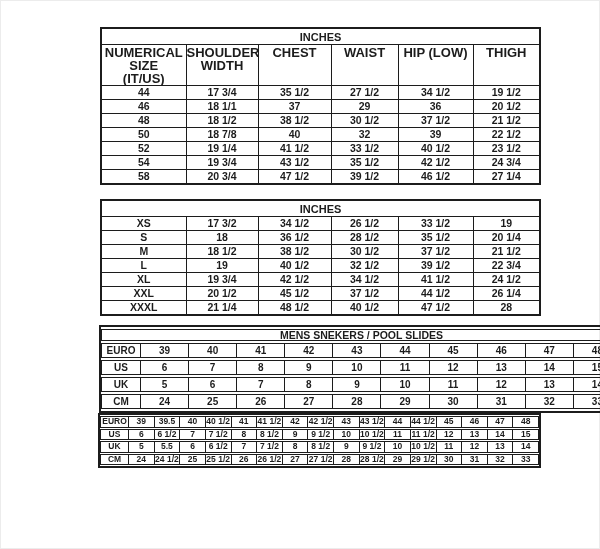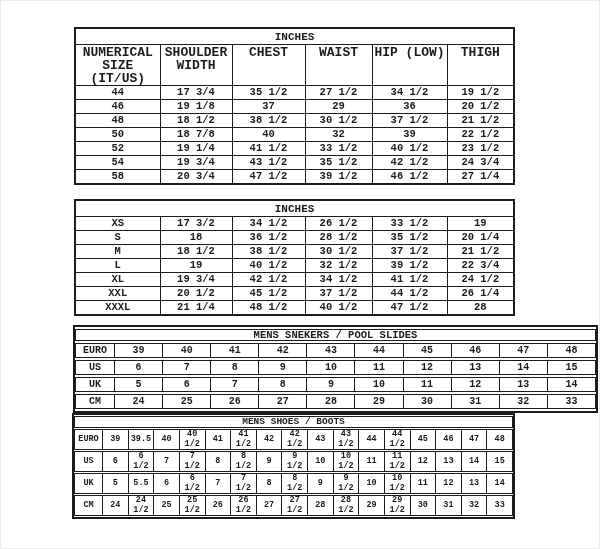--- a/index.html
+++ b/index.html
@@ -12,24 +12,23 @@
   .frame {
     position: relative;
     width: 600px;
     height: 549px;
     background: #ffffff;
     box-shadow: inset 0 0 0 1px #ececec;
     overflow: hidden;
   }
   .content {
     position: absolute;
-    left: 74px;
+    left: 100px;
     top: 27px;
     width: 450px;
-    font-family: Liberation Mono, monospace;
   }
   table { border-collapse: collapse; table-layout: fixed; }
 
   
   .clothing {
     width: 441px;
     border: 2px solid #1c1c1c;
   }
   .clothing td {
     border: 1.5px solid #1c1c1c;
@@ -113,21 +112,21 @@
           <tr>
             <td class="data-cell">44</td>
             <td class="data-cell">17 3/4</td>
             <td class="data-cell">35 1/2</td>
             <td class="data-cell">27 1/2</td>
             <td class="data-cell">34 1/2</td>
             <td class="data-cell">19 1/2</td>
           </tr>
           <tr>
             <td class="data-cell">46</td>
-            <td class="data-cell">19 1/8</td>
+            <td class="data-cell">18 1/1</td>
             <td class="data-cell">37</td>
             <td class="data-cell">29</td>
             <td class="data-cell">36</td>
             <td class="data-cell">20 1/2</td>
           </tr>
           <tr>
             <td class="data-cell">48</td>
             <td class="data-cell">18 1/2</td>
             <td class="data-cell">38 1/2</td>
             <td class="data-cell">30 1/2</td>
@@ -325,23 +324,20 @@
           <col>
           <col>
           <col>
           <col>
           <col>
           <col>
           <col>
           <col>
         </colgroup>
         <tbody>
-          <tr>
-            <td class="title-cell" colspan="17">MENS SHOES / BOOTS</td>
-          </tr>
           <tr>
             <td class="label-cell">EURO</td>
             <td class="value-cell">39</td>
             <td class="value-cell">39.5</td>
             <td class="value-cell">40</td>
             <td class="value-cell">40 1/2</td>
             <td class="value-cell">41</td>
             <td class="value-cell">41 1/2</td>
             <td class="value-cell">42</td>
             <td class="value-cell">42 1/2</td>

